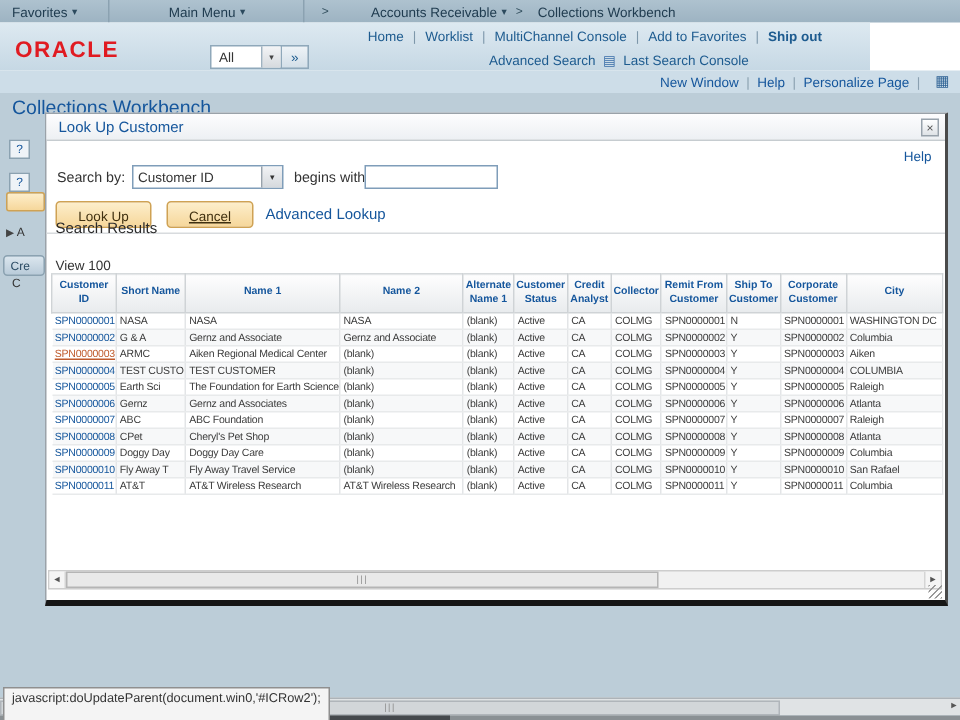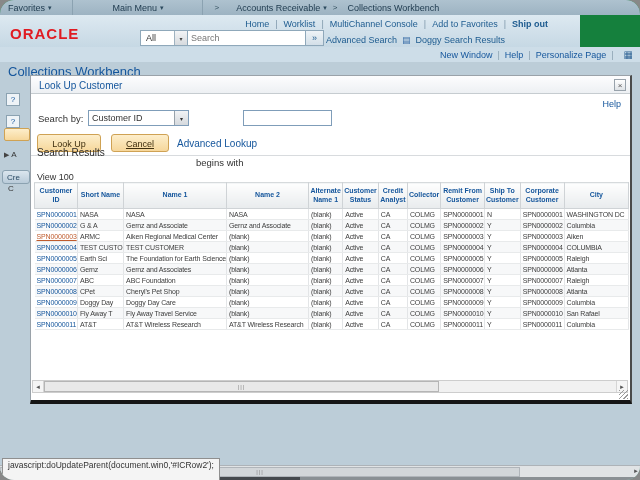--- a/index.html
+++ b/index.html
@@ -1,18 +1,18 @@
 <!DOCTYPE html>
 <html><head>
 <meta charset="utf-8">
 <style>
   html,body{margin:0;padding:0;background:#888;}
   *{box-sizing:border-box;}
   .screen{position:relative;width:640px;height:480px;overflow:hidden;
-    font-family:"Liberation Sans","DejaVu Sans",sans-serif;background:#15803d;border-radius:14px;}
+    font-family:"Liberation Sans","DejaVu Sans",sans-serif;background:#ffffff;}
 
   
   .topbar{position:absolute;top:0;left:0;width:640px;height:15px;
     background:linear-gradient(#aec2cf,#9db3c2);display:flex;align-items:center;
     font-size:9px;color:#203c50;}
   .crumb{display:inline-flex;align-items:center;gap:3px;white-space:nowrap;cursor:default;}
   .caret{font-size:7px;color:#2c4a5e;}
   .vsep{width:1px;height:15px;background:#8ba2b1;}
   .gt{font-size:8px;color:#33505f;}
 
@@ -76,21 +76,21 @@
     display:flex;align-items:center;justify-content:center;cursor:pointer;}
   .modal-help{position:absolute;right:9px;top:23px;font-size:9px;color:#15569c;
     text-decoration:none;cursor:pointer;}
   .lab{position:absolute;left:7px;top:37px;font-size:9.5px;color:#333;}
   .ps-select{position:absolute;left:57px;top:34px;width:101px;height:16px;background:#fff;
     border:1px solid #7f9db9;display:flex;align-items:center;justify-content:space-between;cursor:pointer;}
   .ps-select-text{font-size:9px;color:#333;padding-left:3px;white-space:nowrap;overflow:hidden;}
   .ps-dd{width:14px;height:14px;margin-right:0;background:linear-gradient(#f2f3f5,#d5d9dd);
     border-left:1px solid #98a2ab;display:flex;align-items:center;justify-content:center;
     font-size:6px;color:#333;}
-  .lab2{position:absolute;left:165px;top:37px;font-size:9.5px;color:#333;margin-top:44px;}
+  .lab2{position:absolute;left:165px;top:37px;font-size:9.5px;color:#333;}
   .begins-input{position:absolute;left:212px;top:34px;width:89px;height:16px;
     border:1px solid #7f9db9;font-size:9px;padding:0 2px;outline:none;}
   .ps-btn{position:absolute;top:58px;height:18px;background:linear-gradient(#fdeecb,#f6d79b);
     border:1px solid #cfa254;border-radius:3px;font-size:9px;color:#403010;
     font-family:inherit;cursor:pointer;padding:4px;}
   .btn-lookup{left:6px;width:64px;}
   .btn-cancel{left:80px;width:58px;text-decoration:underline;}
   .adv-link{position:absolute;left:146px;top:62px;font-size:10px;color:#15569c;
     text-decoration:none;cursor:pointer;}
   .results-rule{position:absolute;left:0;right:0;top:79px;border-top:1px solid #d8dbde;}
@@ -144,21 +144,21 @@
       <span>Favorites</span>
       <span class="caret">▾</span>
     </span>
     <span class="vsep" style="margin-left:20px"></span>
     <span class="crumb" style="margin-left:40px">
       <span>Main Menu</span>
       <span class="caret">▾</span>
     </span>
     <span class="vsep" style="margin-left:38px"></span>
     <span class="gt" style="margin-left:12px">&gt;</span>
-    <span class="crumb" style="margin-left:17px">
+    <span class="crumb" style="margin-left:28px">
       <span>Accounts Receivable</span>
       <span class="caret">▾</span>
     </span>
     <span class="gt" style="margin-left:6px">&gt;</span>
     <span class="crumb" style="margin-left:10px">Collections Workbench</span>
   </div>
 
   <div class="banner">
     <div class="logo">ORACLE</div>
     <div class="nav-links" id="navLinks">
@@ -170,27 +170,26 @@
         <span class="navsep">|</span>
         <a>Add to Favorites</a>
         <span class="navsep">|</span>
         <a class="strong">Ship out</a>
       </div>
     <div class="searchbar">
       <span class="scope-select">
         <span>All</span>
         <span class="dd-btn">▾</span>
       </span>
-      <input class="search-input" placeholder="Search" style="">
       <button class="search-go">»</button>
     </div>
     <div class="search-links">
       <a>Advanced Search</a>
       <span class="doc-icon">▤</span>
-      <a>Doggy Search Results</a>
+      <a>Last Search Console</a>
     </div>
   </div>
 
   <div class="pagebar" id="pageBar">
       <a>New Window</a>
       <span class="navsep">|</span>
       <a>Help</a>
       <span class="navsep">|</span>
       <a>Personalize Page</a>
       <span class="navsep">|</span>

